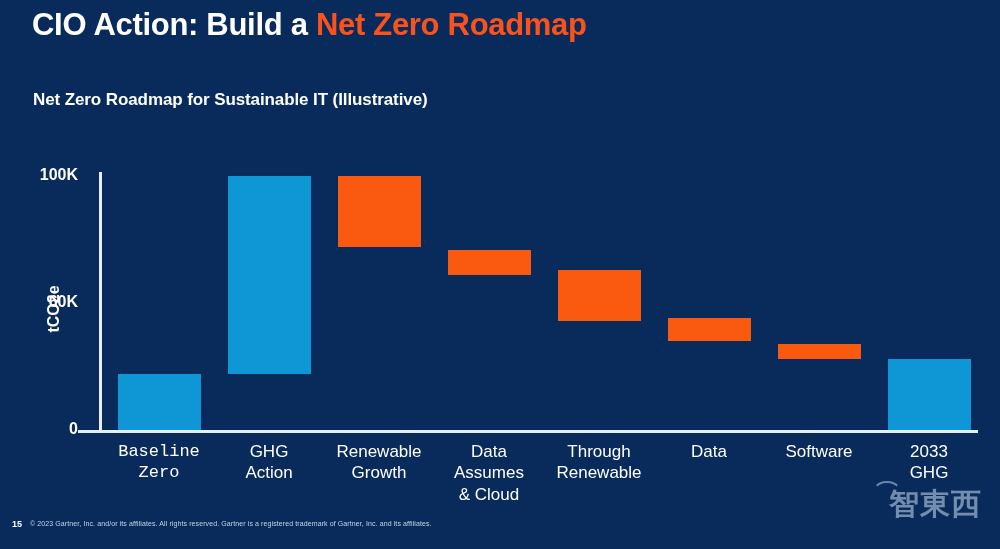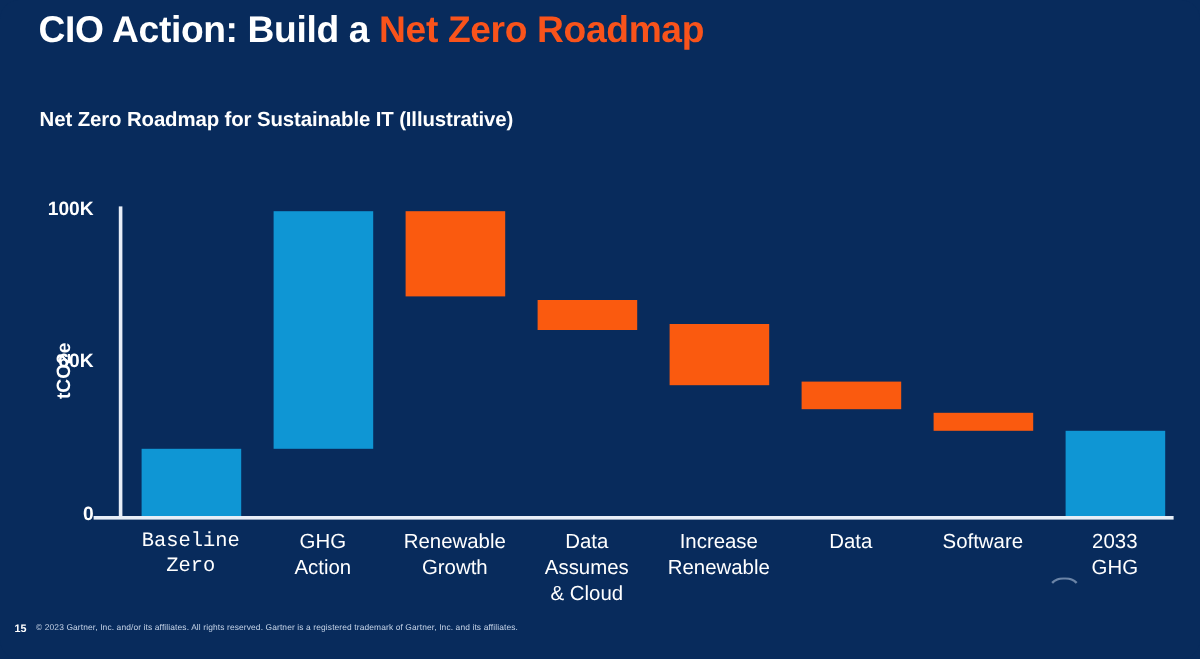--- a/index.html
+++ b/index.html
@@ -209,24 +209,25 @@
         <div class="bar orange" style="left: 557.5px; top: 269.98px; width: 83px; height: 50.8px;"></div>
         <div class="bar orange" style="left: 667.5px; top: 318.24px; width: 83px; height: 22.86px;"></div>
         <div class="bar orange" style="left: 777.5px; top: 343.64px; width: 83px; height: 15.24px;"></div>
         <div class="bar blue" style="left: 887.5px; top: 358.88px; width: 83px; height: 71.12px;"></div>
       </div>
     <div id="cats">
         <div class="cat" style="left: 104px; width: 110px; font-family: Liberation Mono, monospace;"><span>Baseline</span><br><span>Zero</span></div>
         <div class="cat" style="left: 214px; width: 110px;"><span>GHG</span><br><span>Action</span></div>
         <div class="cat" style="left: 324px; width: 110px;"><span>Renewable</span><br><span>Growth</span></div>
         <div class="cat" style="left: 434px; width: 110px;"><span>Data</span><br><span>Assumes</span><br><span>&amp; Cloud</span></div>
-        <div class="cat" style="left: 544px; width: 110px;"><span>Increase</span><br><span>Renewable</span></div>
+        <div class="cat" style="left: 544px; width: 110px;"><span>Through</span><br><span>Renewable</span></div>
         <div class="cat" style="left: 654px; width: 110px;"><span>Data</span></div>
         <div class="cat" style="left: 764px; width: 110px;"><span>Software</span></div>
         <div class="cat" style="left: 874px; width: 110px;"><span>2033</span><br><span>GHG</span></div>
       </div>
   </div>
 
   <div class="footer-num">15</div>
   <div class="footer-text">© 2023 Gartner, Inc. and/or its affiliates. All rights reserved. Gartner is a registered trademark of Gartner, Inc. and its affiliates.</div>
   <div class="watermark-arc"></div>
+  <div class="watermark">智東西</div>
 
 </div>
 
 </body></html>

